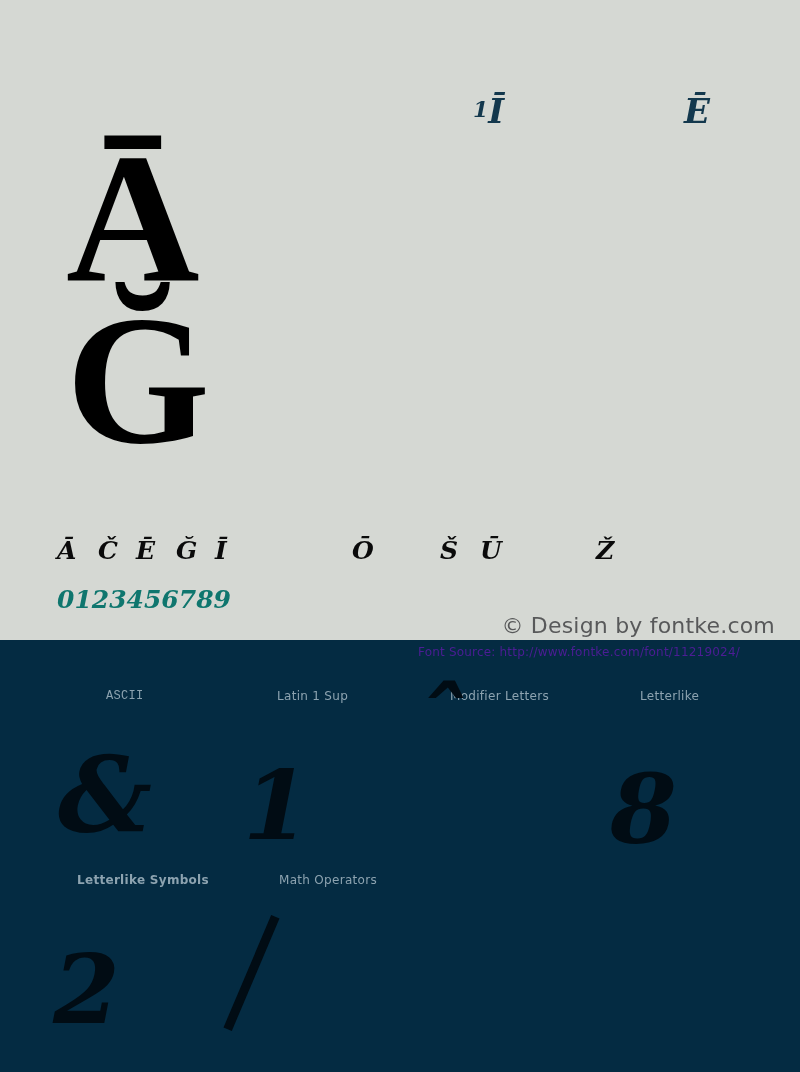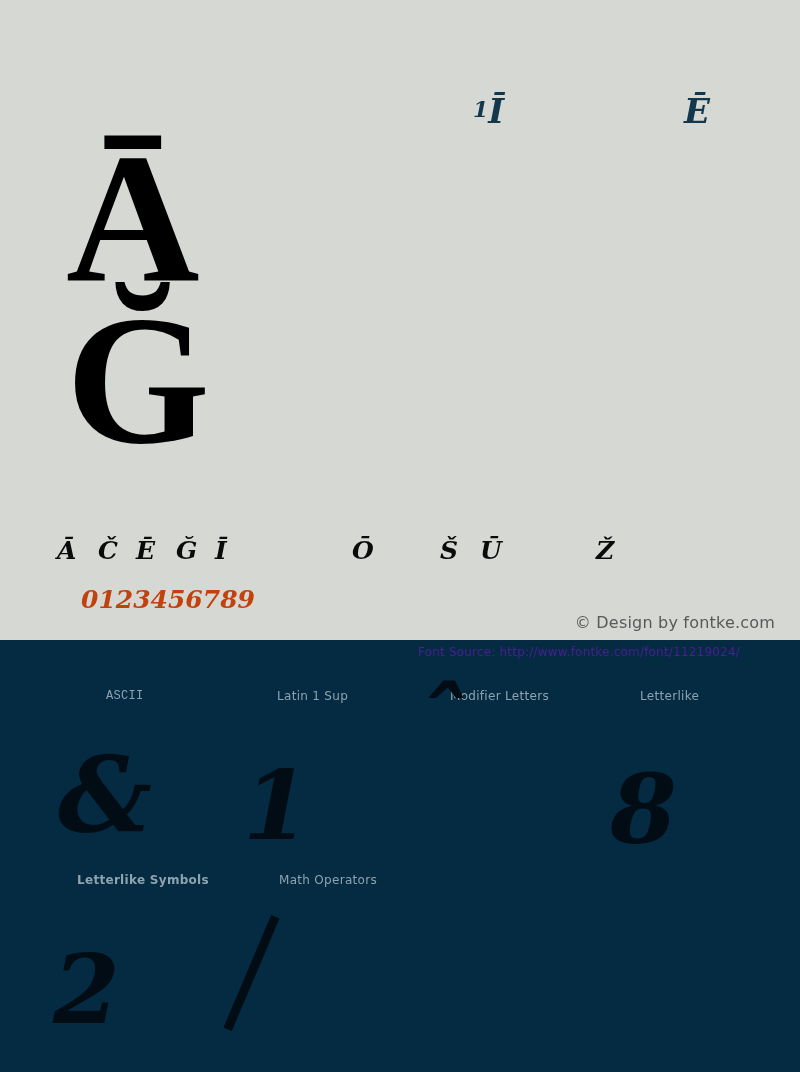--- a/index.html
+++ b/index.html
@@ -80,37 +80,36 @@
     font-weight: bold;
     font-style: italic;
     font-size: 25px;
   }
 
   
   .digits {
     position: absolute;
     left: 57px;
     top: 585px;
-    color: #c2410c;
+    color: #0f766e;
     font-family: "DejaVu Serif", "Liberation Serif", serif;
     font-weight: bold;
     font-style: italic;
     font-size: 25px;
     letter-spacing: 0px;
-    margin-left: 24px;
   }
 
   
   .credit {
     position: absolute;
     right: 25px;
     top: 613px;
     color: #58595a;
     font-family: "DejaVu Sans", "Liberation Sans", sans-serif;
-    font-size: 16px;
+    font-size: 22px;
     letter-spacing: 0.2px;
   }
   .source {
     position: absolute;
     right: 60px;
     top: 645px;
     color: #4c1d95;
     font-family: "DejaVu Sans", "Liberation Sans", sans-serif;
     font-size: 12px;
     letter-spacing: 0.2px;

